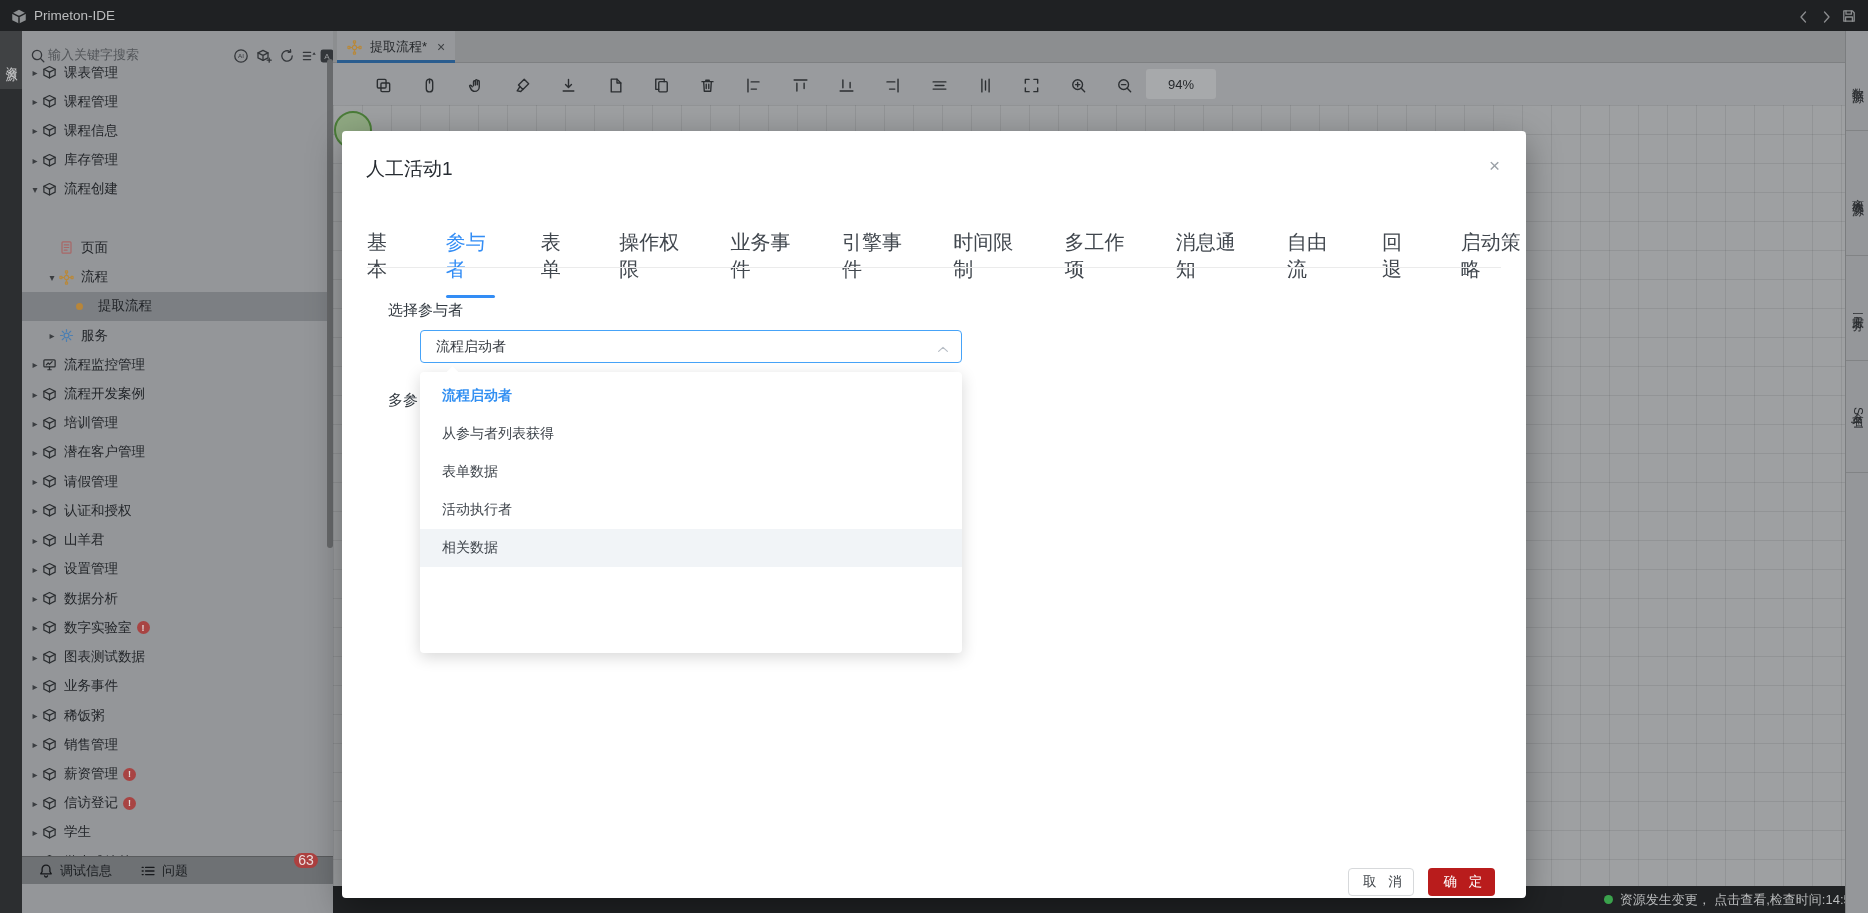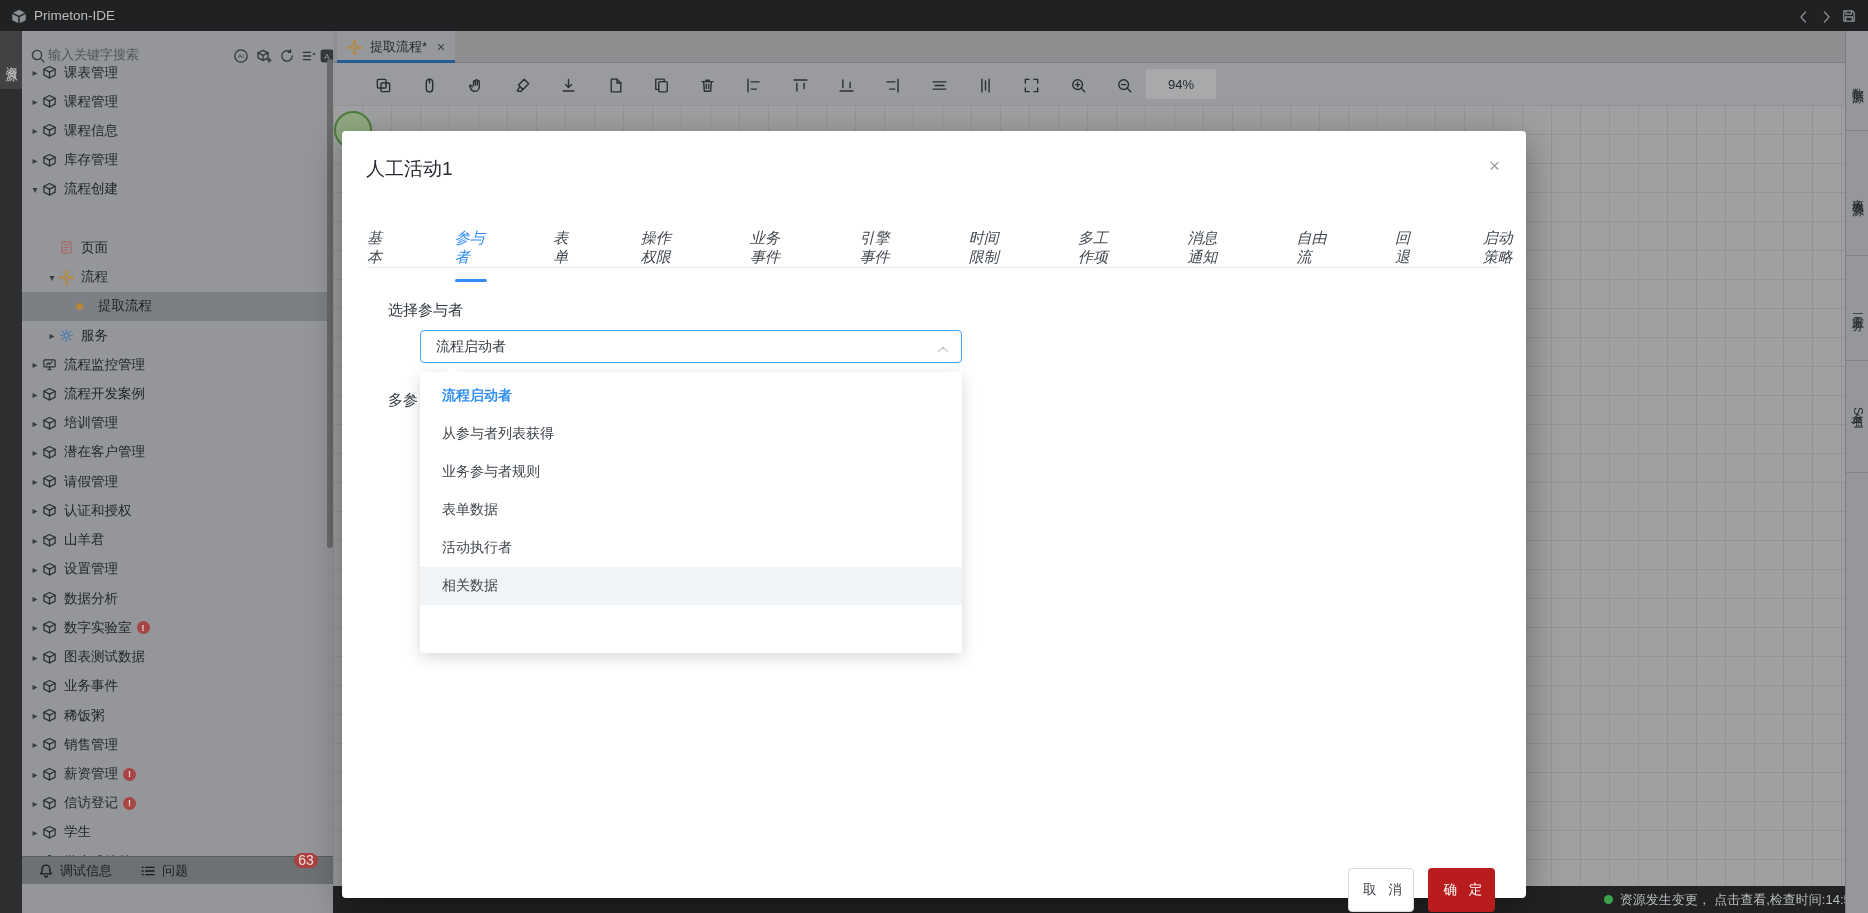--- a/index.html
+++ b/index.html
@@ -75,39 +75,39 @@
       display:flex; align-items:center; font-size:13px; }
   #status-left { margin-left:22px; color:#aeb0b1; }
   #status-right { position:absolute; right:10px; display:flex; align-items:center; gap:7px; color:#b9bbbc; cursor:pointer; }
   #status-dot { width:9px; height:9px; border-radius:50%; background:#3aa24c; }
 
   
   #modal { left:342px; top:131px; width:1184px; height:767px; background:#ffffff; border-radius:4px;
       box-shadow:0 10px 34px rgba(0,0,0,.35); z-index:10; }
   #modal-title { position:absolute; left:24px; top:25px; font-size:19px; font-weight:500; color:#262b31; }
   #modal-close { position:absolute; right:26px; top:24px; font-size:19px; color:#9ba1a7; cursor:pointer; }
-  #modal-tabs { position:absolute; left:25px; top:98px; display:flex; gap:66px; font-size:15px; color:#41474e;font-style:italic; }
+  #modal-tabs { position:absolute; left:25px; top:98px; display:flex; gap:46px; font-size:20px; color:#41474e; }
   .m-tab { position:relative; padding-bottom:15px; cursor:pointer; }
   .m-tab.active { color:#338df5; }
   .m-tab.active::after { content:""; position:absolute; left:0; right:0; bottom:0; height:3px; background:#338df5; border-radius:2px; }
   #mtab-divider { position:absolute; left:25px; top:136px; width:1134px; height:1px; background:#ebebeb; }
   #participant-label { position:absolute; left:46px; top:170px; font-size:15px; color:#333a41; }
   #participant-select { position:absolute; left:78px; top:199px; width:542px; height:33px; background:#fff;
       border:1.5px solid #46a3f8; border-radius:4px; display:flex; align-items:center; cursor:pointer; }
   #select-value { margin-left:15px; font-size:14px; color:#34393f; }
   #select-arrow { position:absolute; right:11px; top:9px; color:#b6bcc4; }
   #clipped-label { position:absolute; left:46px; top:260px; font-size:15px; color:#333a41; z-index:1; }
   #dropdown { position:absolute; left:78px; top:241px; width:542px; height:281px; background:#fff; border-radius:4px;
       box-shadow:0 4px 16px rgba(0,0,0,.16); z-index:2; padding-top:5px; }
   #dropdown::before { content:""; position:absolute; left:28px; top:-4px; width:9px; height:9px; background:#fff;
       transform:rotate(45deg); }
   .dd-item { height:38px; display:flex; align-items:center; padding-left:22px; font-size:14px; color:#40464d; cursor:pointer; }
   .dd-item.selected { color:#3390f2; font-weight:bold; }
   .dd-item.hover { background:#f1f4f7; }
-  .modal-btn { position:absolute; top:737px; height:44px; border-radius:4px; font-size:13.5px;
+  .modal-btn { position:absolute; top:737px; height:28px; border-radius:4px; font-size:13.5px;
       display:flex; align-items:center; justify-content:center; cursor:pointer; letter-spacing:4px; padding-left:7px; }
   #btn-cancel { left:1006px; width:66px; background:#fff; border:1px solid #d7d9db; color:#41464b; }
   #btn-ok { left:1086px; width:67px; background:#b91c1c; color:#fff; }
 </style>
 </head>
 <body>
 
 <div id="stage">
 
   <div id="titlebar" class="abs">
@@ -579,21 +579,20 @@
     <div id="participant-select">
       <span id="select-value">流程启动者</span>
       <span id="select-arrow"><svg class="ic" width="14" height="14" viewBox="0 0 16 16" fill="none" stroke="currentColor" stroke-width="1.3" stroke-linecap="round" stroke-linejoin="round">
             <path d="m3 9.5 5-4.5 5 4.5"></path>
           </svg></span>
     </div>
     <div id="clipped-label">多参</div>
     <div id="dropdown">
         <div class="dd-item selected">流程启动者</div>
         <div class="dd-item">从参与者列表获得</div>
-        <div class="dd-item">业务参与者规则</div>
         <div class="dd-item">表单数据</div>
         <div class="dd-item">活动执行者</div>
         <div class="dd-item hover">相关数据</div>
       </div>
     <div id="btn-cancel" class="modal-btn">取 消</div>
     <div id="btn-ok" class="modal-btn">确 定</div>
   </div>
 
 </div>
 

